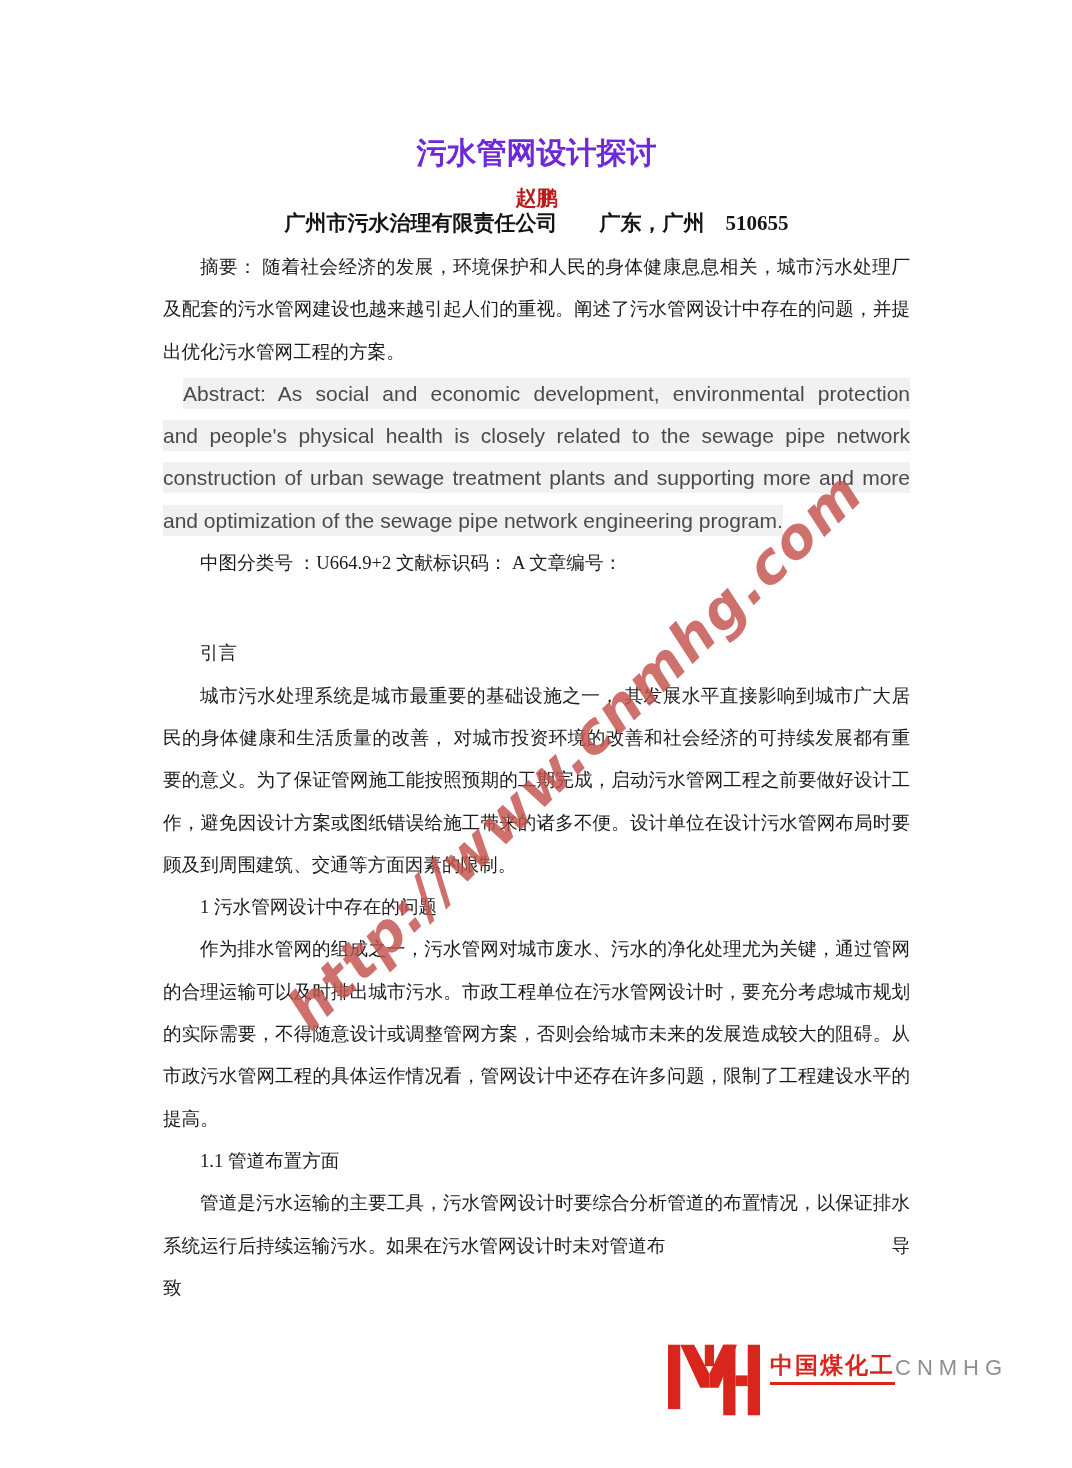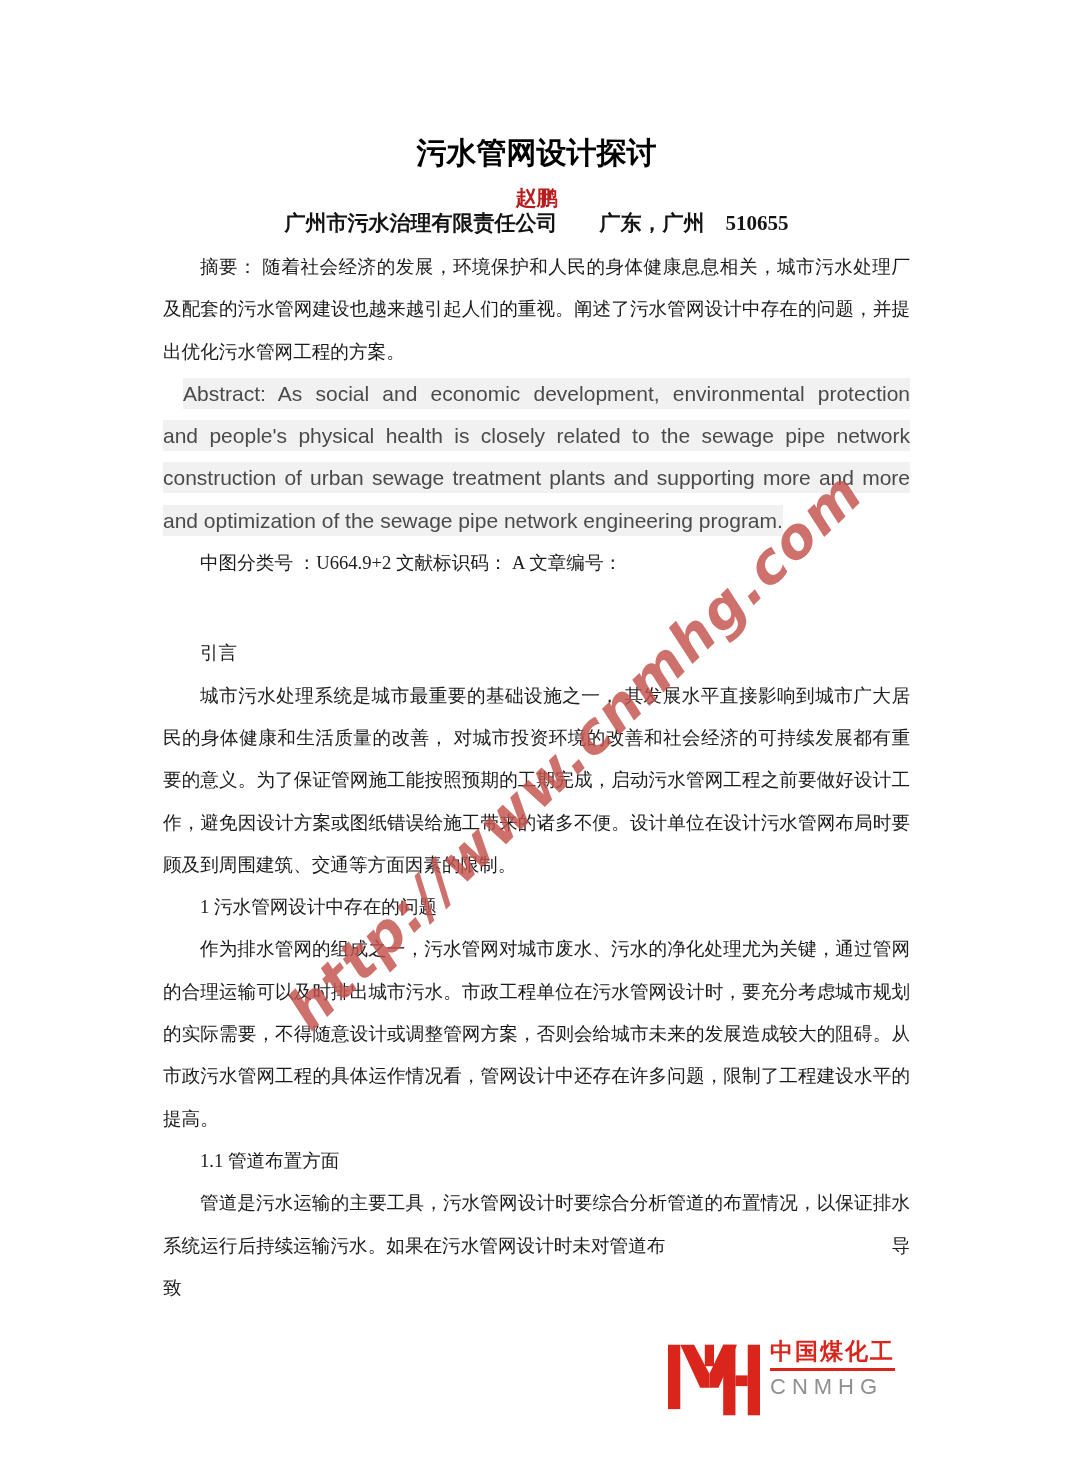--- a/index.html
+++ b/index.html
@@ -12,21 +12,21 @@
     font-family:"Liberation Serif","DejaVu Serif",serif;
   }
   .content{
     position:relative;
     z-index:1;
     padding:136px 162px 0 163px;
   }
   
   .title{
     font-size:30px;line-height:34px;font-weight:bold;
-    text-align:center;color:#000000;margin:0 0 16px 0;
+    text-align:center;color:#6d28d9;margin:0 0 16px 0;
   }
   .author{
     font-size:21px;line-height:25px;font-weight:bold;
     text-align:center;color:#b91c1c;margin:0;
   }
   .affiliation{
     font-size:21px;line-height:25px;font-weight:bold;
     text-align:center;color:#141414;margin:0 0 10px 0;
   }
   
@@ -59,21 +59,21 @@
   }
   
   .logo-gap{display:inline-block;width:226px;height:1px;}
   .logo{
     position:absolute;left:668px;top:1332px;
     z-index:5;background:#ffffff;
     display:flex;align-items:flex-start;gap:10px;
     padding:0 2px 4px 0;
   }
   .logo-mark{width:92px;height:96px;flex:none;}
-  .logo-text{display:flex;flex-direction:column;margin-top:6px;}
+  .logo-text{display:flex;margin-top:20px;}
   .logo-cn{
     font-family:"Liberation Sans","DejaVu Sans",sans-serif;
     font-size:23px;font-weight:600;color:#d9251c;
     letter-spacing:2px;line-height:26px;
     border-bottom:3px solid #d9251c;padding-bottom:4px;
   }
   .logo-en{
     font-family:"Liberation Sans","DejaVu Sans",sans-serif;
     font-size:22px;color:#8f8f8f;letter-spacing:6px;
     line-height:26px;margin-top:3px;

